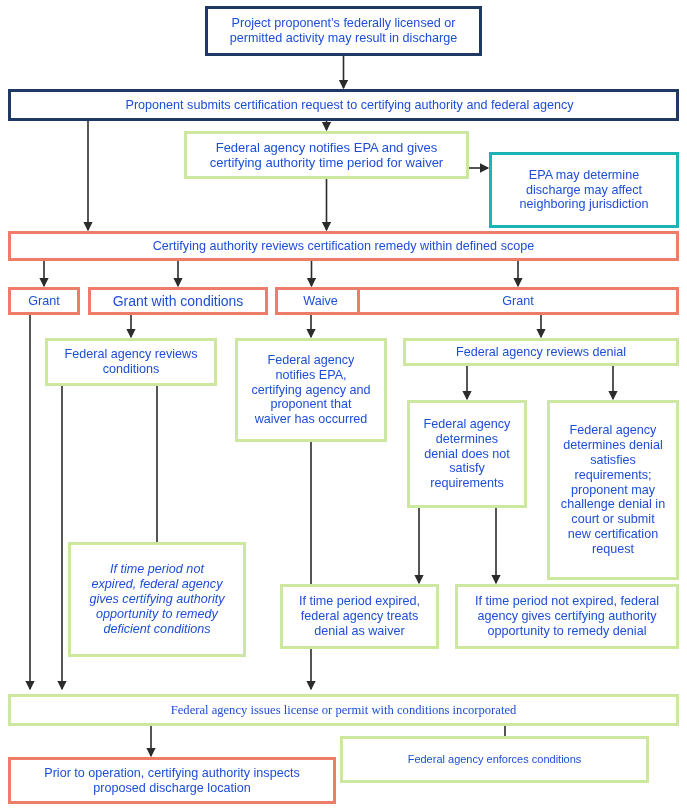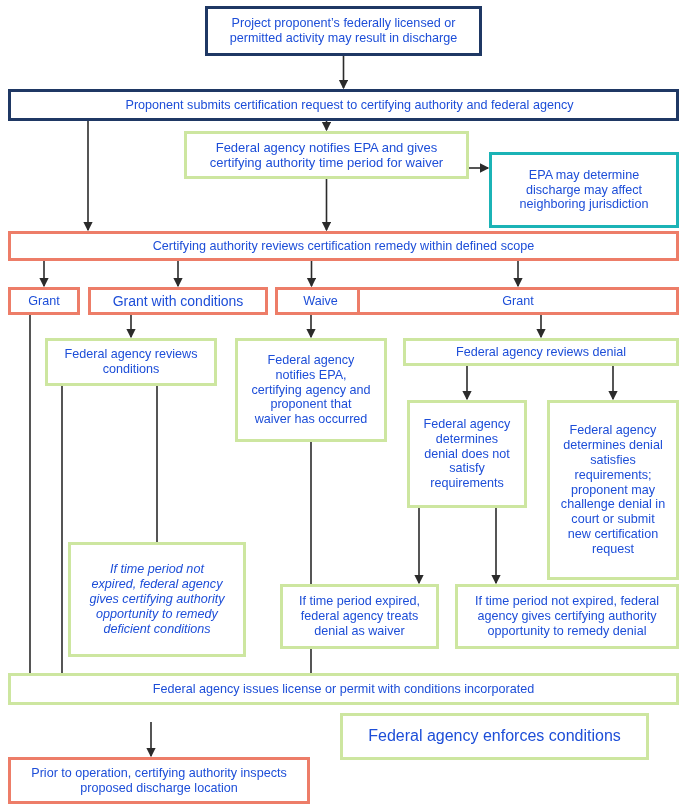--- a/index.html
+++ b/index.html
@@ -116,18 +116,18 @@
 expired, federal agency
 gives certifying authority
 opportunity to remedy
 deficient conditions</div>
       <div class="node n-green" style="left: 280px; top: 584px; width: 159px; height: 65px; font-size: 12.6px;">If time period expired,
 federal agency treats
 denial as waiver</div>
       <div class="node n-green" style="left: 455px; top: 584px; width: 224px; height: 65px; font-size: 12.6px;">If time period not expired, federal
 agency gives certifying authority
 opportunity to remedy denial</div>
-      <div class="node n-green" style="left: 8px; top: 673px; width: 671px; height: 32px; font-size: 12.6px;">Federal agency issues license or permit with conditions incorporated</div>
-      <div class="node n-red" style="left: 8px; top: 757px; width: 302px; height: 47px; font-size: 12.6px;">Prior to operation, certifying authority inspects
+      <div class="node n-green" style="left: 8px; top: 694px; width: 671px; height: 32px; font-size: 12.6px; font-family: Liberation Serif, serif;">Federal agency issues license or permit with conditions incorporated</div>
+      <div class="node n-red" style="left: 8px; top: 757px; width: 328px; height: 47px; font-size: 12.6px;">Prior to operation, certifying authority inspects
 proposed discharge location</div>
-      <div class="node n-green" style="left: 340px; top: 713px; width: 309px; height: 47px; font-size: 16px;">Federal agency enforces conditions</div>
+      <div class="node n-green" style="left: 340px; top: 736px; width: 309px; height: 47px; font-size: 11px;">Federal agency enforces conditions</div>
     </div>
 </div>
 
 </body></html>

